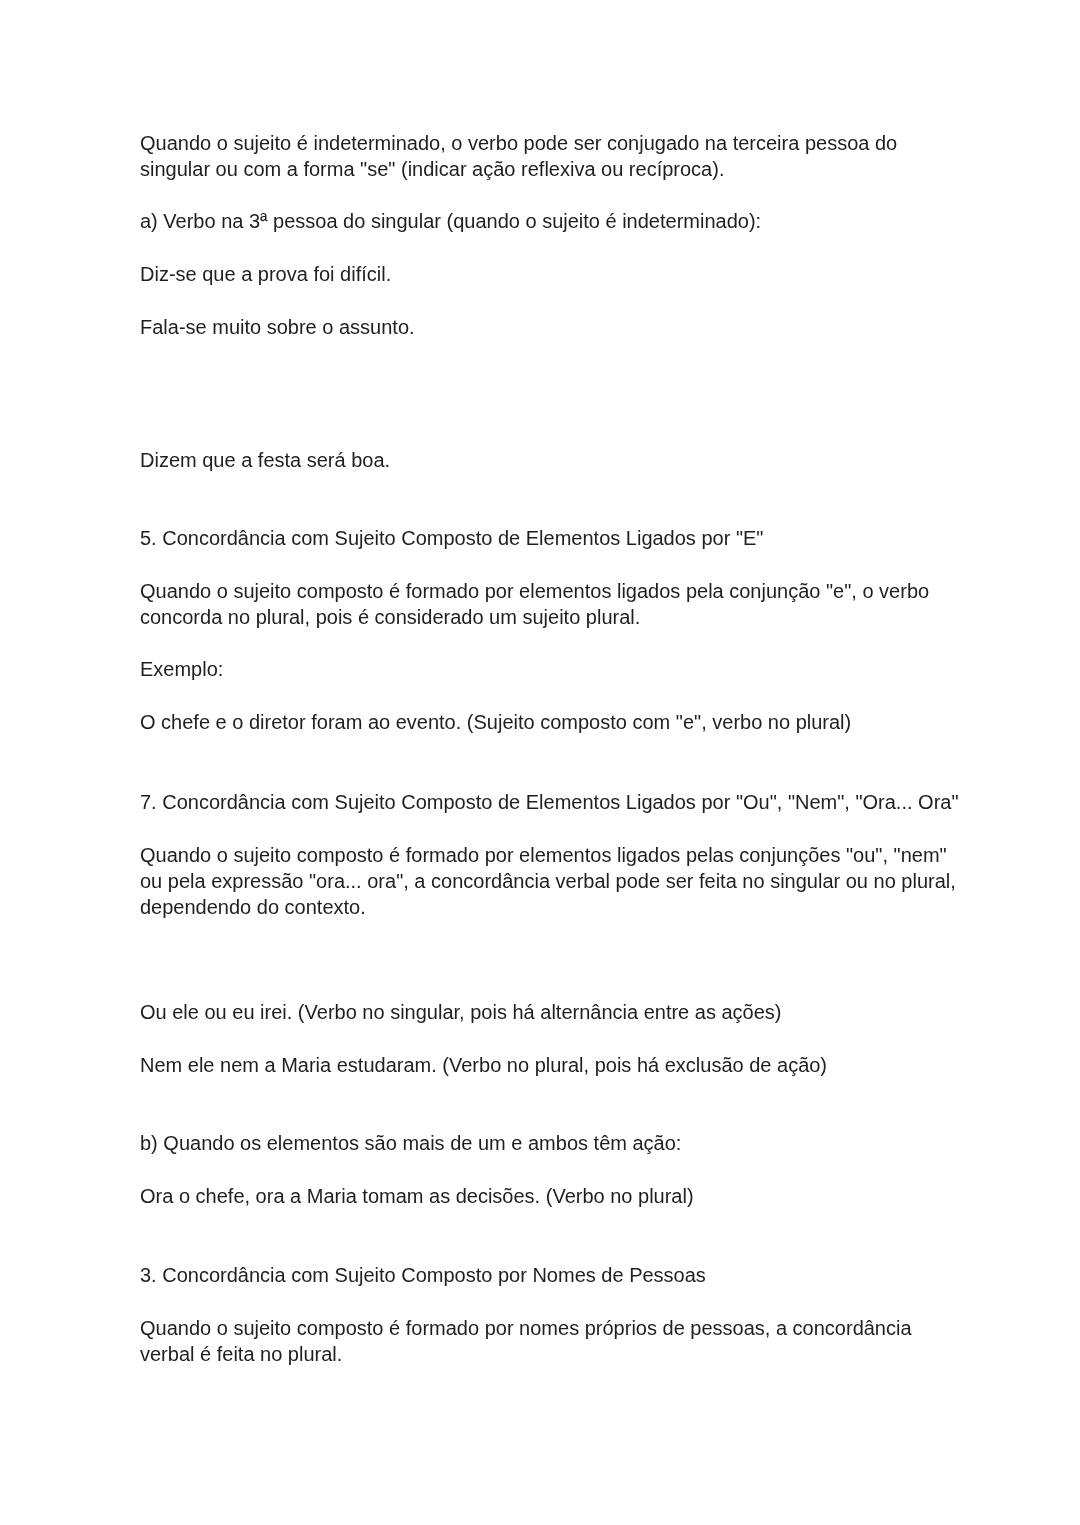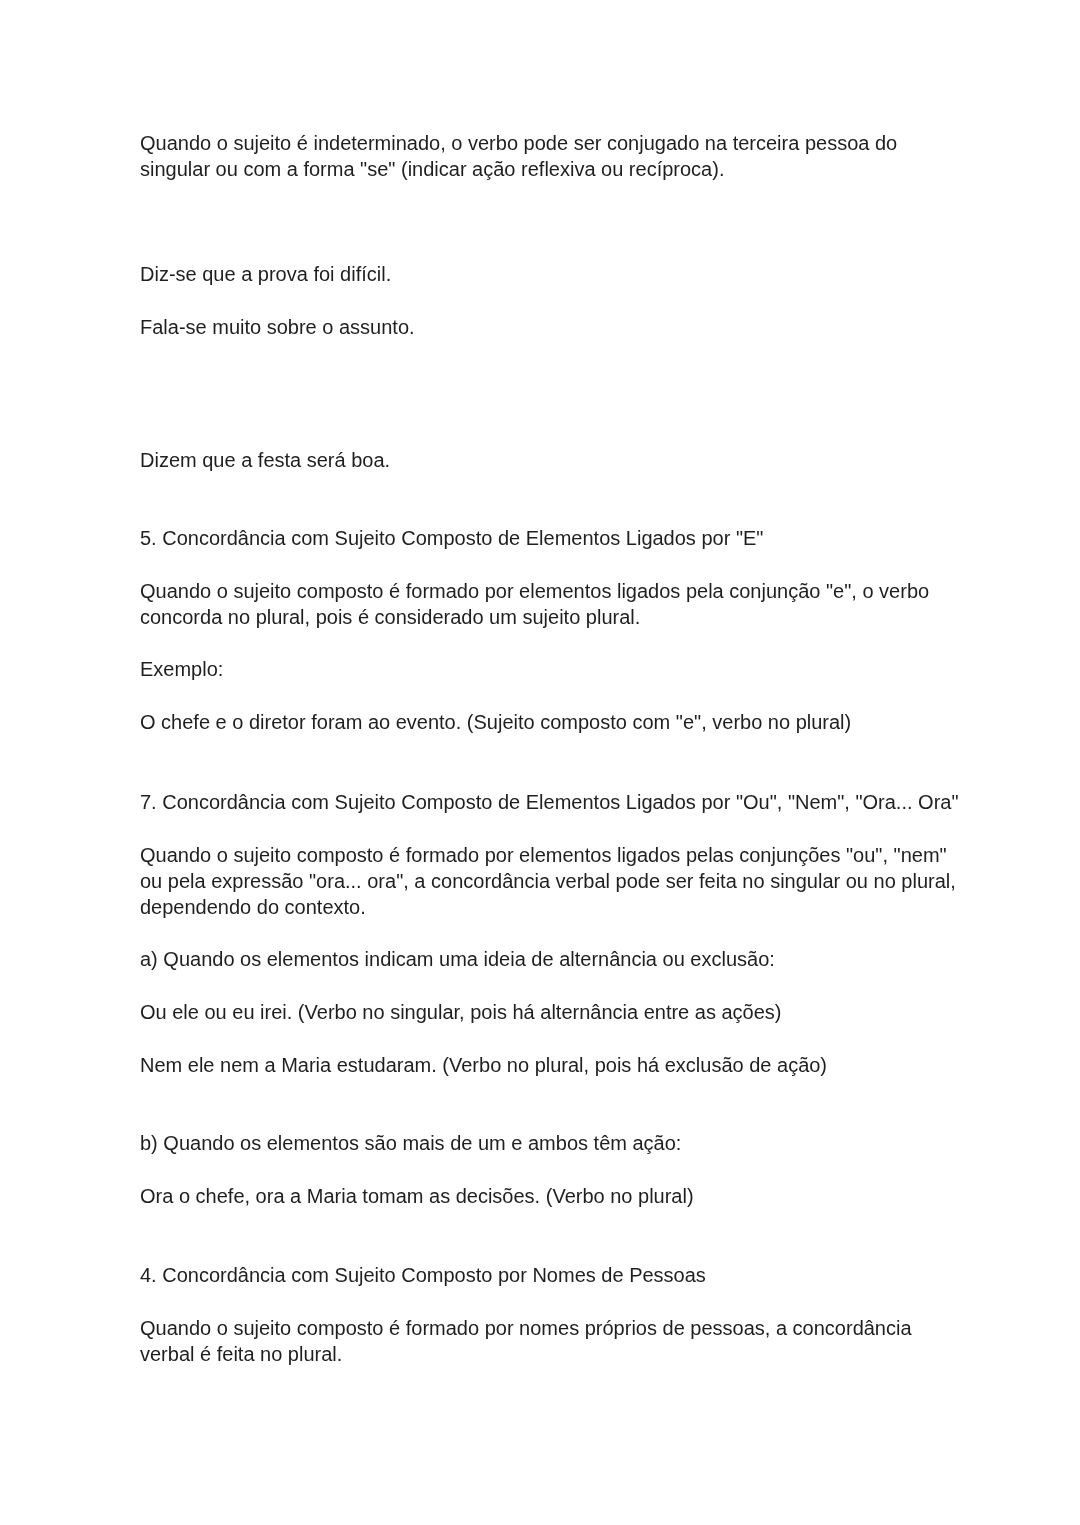--- a/index.html
+++ b/index.html
@@ -34,20 +34,21 @@
     }
   </style>
 </head>
 <body>
 
 <div class="page">
 
   <div class="line" style="top:130px">Quando o sujeito é indeterminado, o verbo pode ser conjugado na terceira pessoa do</div>
   <div class="line" style="top:156px">singular ou com a forma "se" (indicar ação reflexiva ou recíproca).</div>
 
+  <div class="line" style="top:208px">a) Verbo na 3ª pessoa do singular (quando o sujeito é indeterminado):</div>
 
   <div class="line" style="top:261px">Diz-se que a prova foi difícil.</div>
 
   <div class="line" style="top:314px">Fala-se muito sobre o assunto.</div>
 
 
   <div class="line" style="top:447px">Dizem que a festa será boa.</div>
 
   <div class="line" style="top:525px">5. Concordância com Sujeito Composto de Elementos Ligados por "E"</div>
 
@@ -57,28 +58,27 @@
   <div class="line" style="top:656px">Exemplo:</div>
 
   <div class="line" style="top:709px">O chefe e o diretor foram ao evento. (Sujeito composto com "e", verbo no plural)</div>
 
   <div class="line" style="top:789px">7. Concordância com Sujeito Composto de Elementos Ligados por "Ou", "Nem", "Ora... Ora"</div>
 
   <div class="line" style="top:842px">Quando o sujeito composto é formado por elementos ligados pelas conjunções "ou", "nem"</div>
   <div class="line" style="top:868px">ou pela expressão "ora... ora", a concordância verbal pode ser feita no singular ou no plural,</div>
   <div class="line" style="top:894px">dependendo do contexto.</div>
 
-  <div class="line" style="top:946px">a) Quando os elementos indicam uma ideia de alternância ou exclusão:</div>
 
   <div class="line" style="top:1052px">Nem ele nem a Maria estudaram. (Verbo no plural, pois há exclusão de ação)</div>
 
   <div class="line" style="top:999px">Ou ele ou eu irei. (Verbo no singular, pois há alternância entre as ações)</div>
 
   <div class="line" style="top:1130px">b) Quando os elementos são mais de um e ambos têm ação:</div>
 
   <div class="line" style="top:1183px">Ora o chefe, ora a Maria tomam as decisões. (Verbo no plural)</div>
 
-  <div class="line" style="top:1262px">4. Concordância com Sujeito Composto por Nomes de Pessoas</div>
+  <div class="line" style="top:1262px">3. Concordância com Sujeito Composto por Nomes de Pessoas</div>
 
   <div class="line" style="top:1315px">Quando o sujeito composto é formado por nomes próprios de pessoas, a concordância</div>
   <div class="line" style="top:1341px">verbal é feita no plural.</div>
 
 </div>
 
 </body></html>

